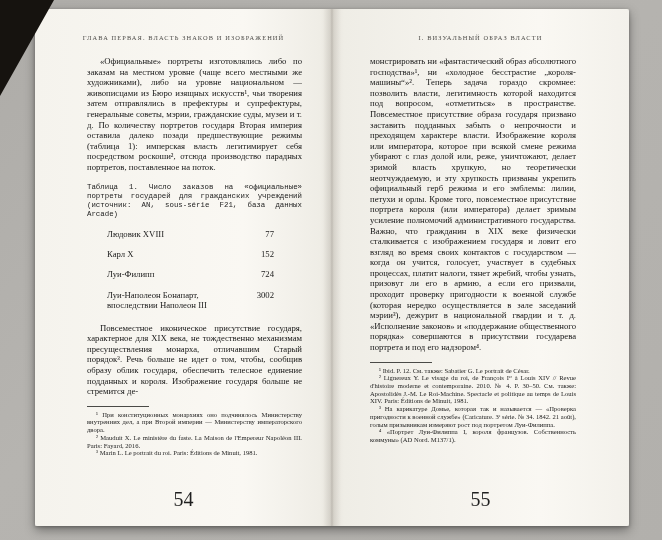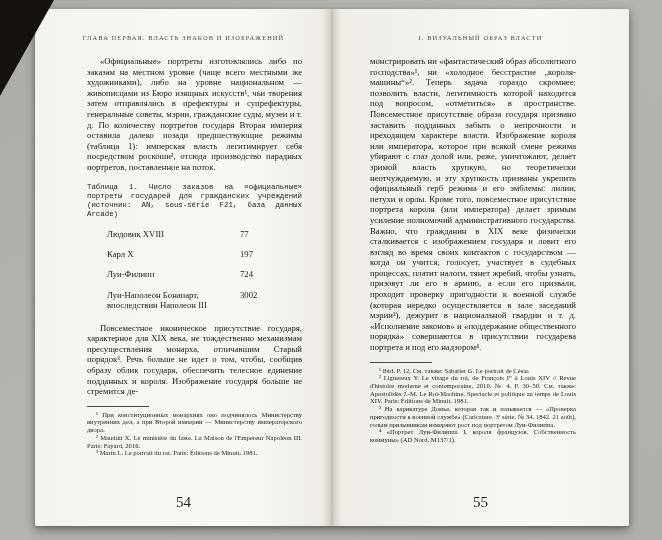--- a/index.html
+++ b/index.html
@@ -101,21 +101,21 @@
   }
   .ttable { margin-bottom: 4px; }
   .trow {
     display: flex;
     margin: 10px 0 0 20px;
     font-size: 8.7px;
     line-height: 10.4px;
     gap: 11px;
   }
   .tlabel { width: 122px; }
-  .tval   { width: 34px; }
+  .tval   { width: 34px; text-align: right; }
   .p-after-table { margin-top: 12px; }
   .fnrule {
     width: 62px;
     height: 0;
     border-top: 1px solid #4a4a47;
     margin: 9px 0 4px 0;
   }
   .fn {
     margin: 0;
     font-size: 6.6px;
@@ -123,21 +123,21 @@
     text-align: justify;
     text-indent: 9px;
     color: #242424;
   }
   .pagenum {
     position: absolute;
     bottom: 15px;
     left: 0;
     right: 0;
     text-align: center;
-    font-size: 15px;
+    font-size: 20px;
     color: #1f1f1f;
   }
 </style>
 </head>
 <body>
 
 <div id="canvas">
   <div class="corner-dark"></div>
 
   <div class="spread">
@@ -149,21 +149,21 @@
 
         <p class="tcaption">Таблица 1. Число заказов на «официальные» портреты государей для гражданских учреждений (источник: AN, sous-série F21, база данных Arcade)</p>
 
         <div class="ttable">
           <div class="trow">
             <span class="tlabel">Людовик XVIII</span>
             <span class="tval">77</span>
           </div>
           <div class="trow">
             <span class="tlabel">Карл X</span>
-            <span class="tval">197</span>
+            <span class="tval">152</span>
           </div>
           <div class="trow">
             <span class="tlabel">Луи-Филипп</span>
             <span class="tval">724</span>
           </div>
           <div class="trow">
             <span class="tlabel">Луи-Наполеон Бонапарт, впоследствии Наполеон III</span>
             <span class="tval">3002</span>
           </div>
         </div>

